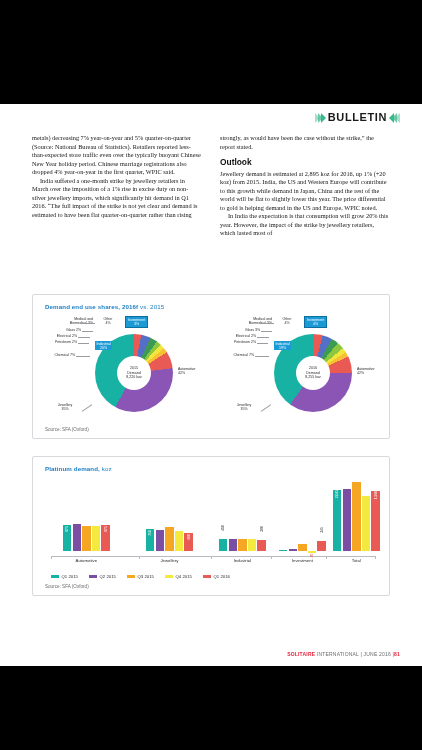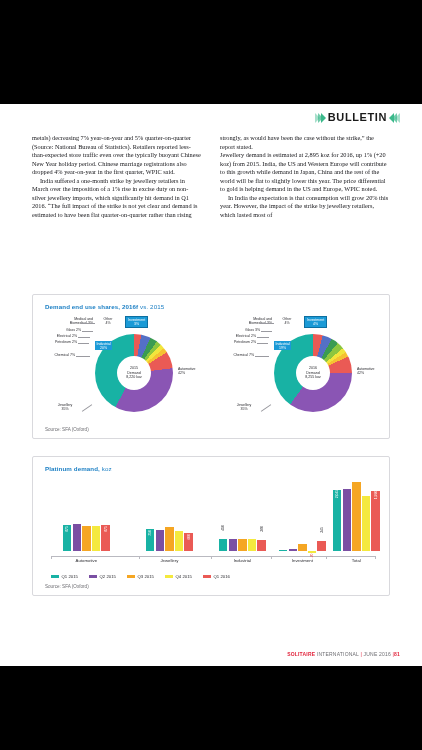--- a/index.html
+++ b/index.html
@@ -200,20 +200,21 @@
     </span>
   </div>
 
   <div class="cols">
     <div class="col">
       <p>metals) decreasing 7% year-on-year and 5% quarter-on-quarter (Source: National Bureau of Statistics). Retailers reported less-than-expected store traffic even over the typically buoyant Chinese New Year holiday period. Chinese marriage registrations also dropped 4% year-on-year in the first quarter, WPIC said.</p>
       <p class="ind">India suffered a one-month strike by jewellery retailers in March over the imposition of a 1% rise in excise duty on non-silver jewellery imports, which significantly hit demand in Q1 2016. “The full impact of the strike is not yet clear and demand is estimated to have been flat quarter-on-quarter rather than rising</p>
     </div>
     <div class="col">
       <p>strongly, as would have been the case without the strike,” the report stated.</p>
+      <h3>Outlook</h3>
       <p>Jewellery demand is estimated at 2,895 koz for 2016, up 1% (+20 koz) from 2015. India, the US and Western Europe will contribute to this growth while demand in Japan, China and the rest of the world will be flat to slightly lower this year. The price differential to gold is helping demand in the US and Europe, WPIC noted.</p>
       <p class="ind">In India the expectation is that consumption will grow 20% this year. However, the impact of the strike by jewellery retailers, which lasted most of</p>
     </div>
   </div>
 
   <div class="card" id="card-donuts">
     <div class="card-title">
       <span>Demand end use shares, 2016f</span>
       <span class="unit">vs. 2015</span>
     </div>

